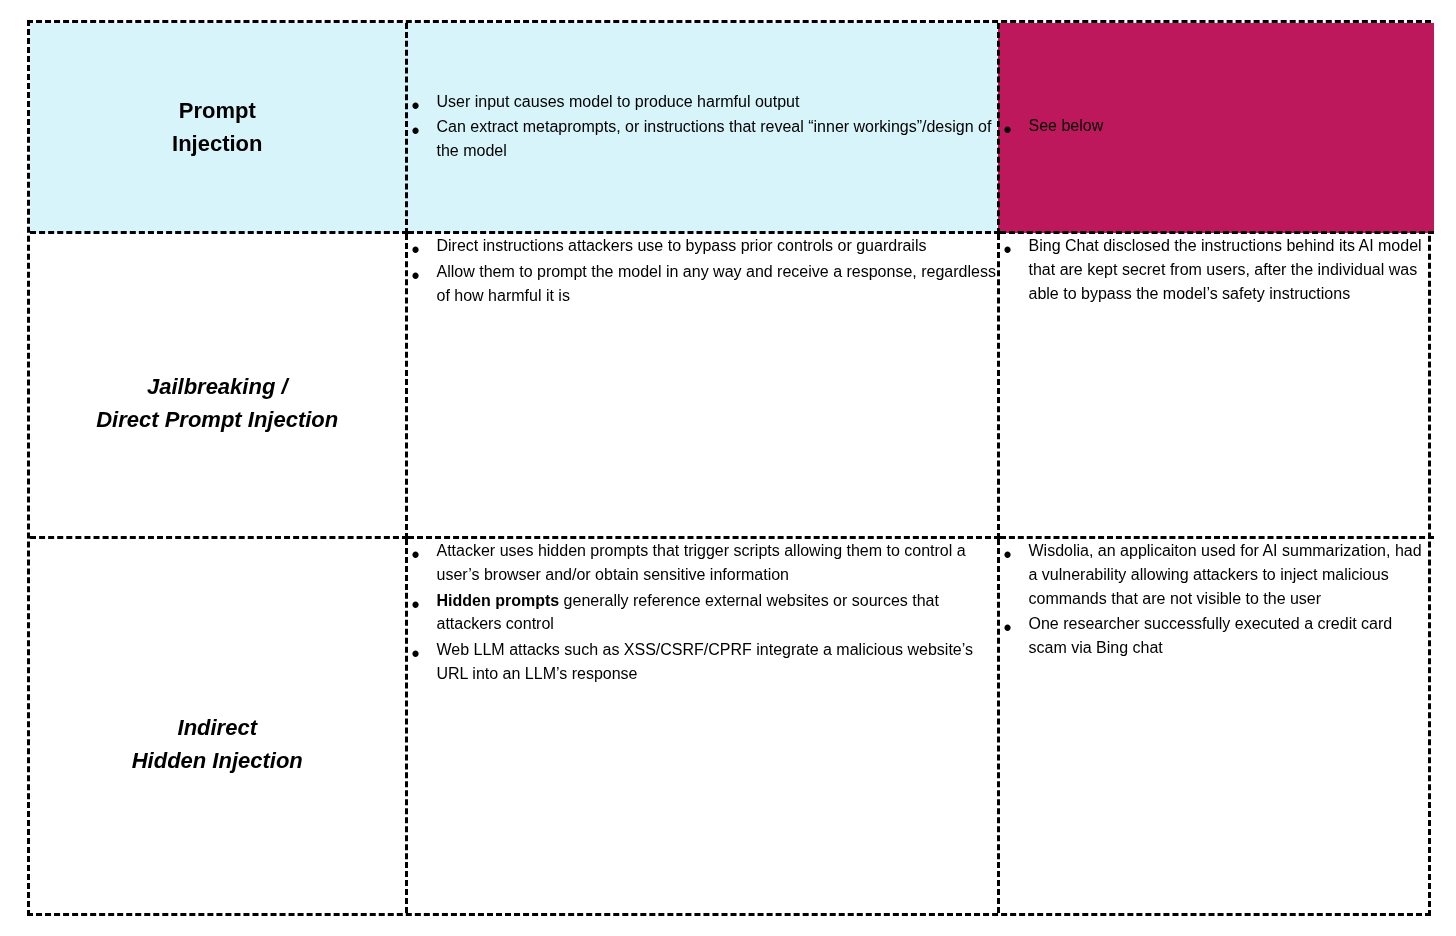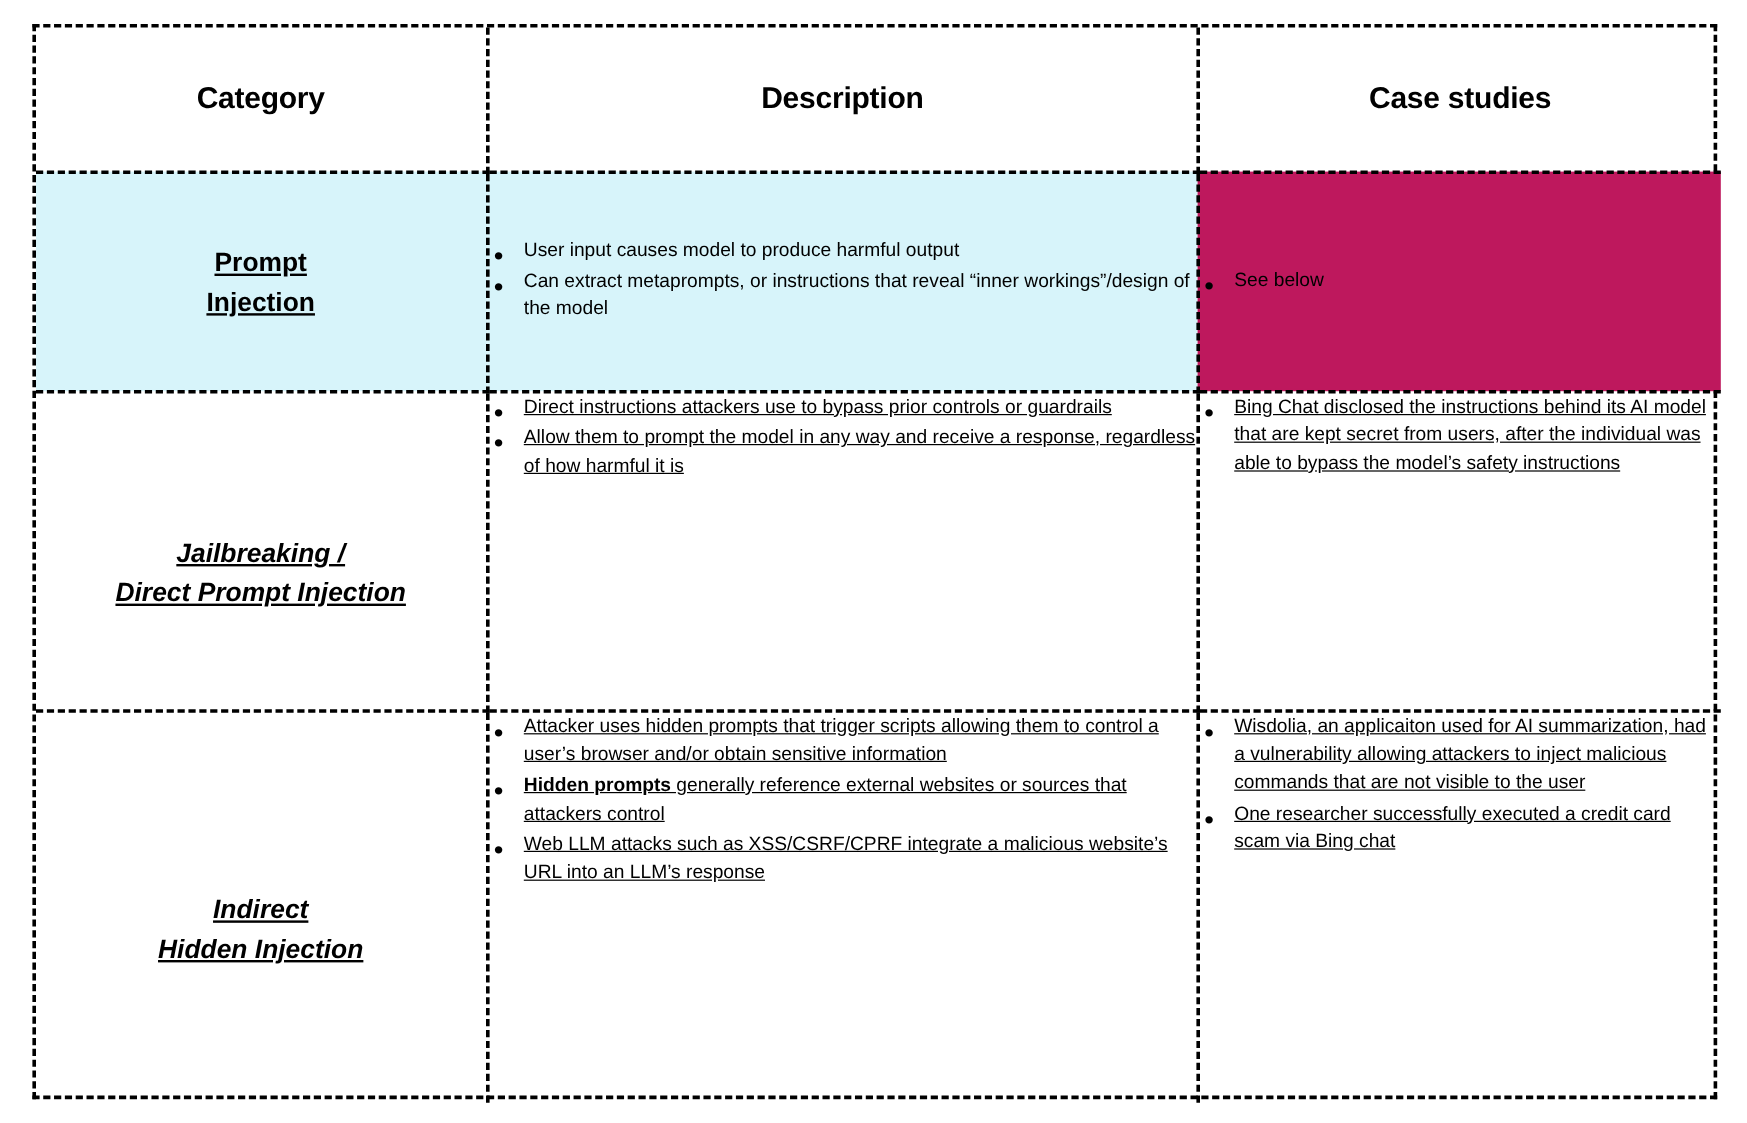--- a/index.html
+++ b/index.html
@@ -73,21 +73,20 @@
 
   
   .cat-cell {
     text-align: center;
     padding: 0 18px;
   }
   .cat-label {
     font-weight: bold;
     font-size: 22px;
     line-height: 1.5;
-    text-decoration: underline;
   }
   .cat-label.italic { font-style: italic; margin-top: 36px; }
 
   
   ul.bullets {
     list-style: none;
     margin: 0;
     padding: 0;
   }
   ul.bullets li {
@@ -108,46 +107,41 @@
   ul.bullets li b { font-weight: bold; }
 
   .desc-cell {
     padding: 18px 26px 18px 30px;
     vertical-align: top;
   }
   .cases-cell {
     padding: 18px 14px 18px 26px;
     vertical-align: top;
   }
-  .desc-cell.mid, .cases-cell.mid { vertical-align: top; text-decoration: underline; }
+  .desc-cell.mid, .cases-cell.mid { vertical-align: top; }
 
   
   .row-body-1 { height: 183px; }
   .row-body-2 { height: 266px; }
   .row-body-3 { height: 327px; }
 </style>
 </head>
 <body>
 
 <div class="page">
 
   <div class="table-wrap">
     <table class="table">
       <colgroup>
         <col class="col-category">
         <col class="col-description">
         <col class="col-cases">
       </colgroup>
 
       <tbody>
-          <tr class="row-header">
-        <td class="header-cell cell-cat">Category</td>
-        <td class="header-cell cell-desc">Description</td>
-        <td class="header-cell">Case studies</td>
-      </tr>
 
       <tr class="row-body-1">
         <td class="cat-cell cell-cat hl" style="background: rgb(215, 244, 250);">
           <div class="cat-label">
             <div>Prompt</div>
             <div>Injection</div>
           </div>
         </td>
         <td class="desc-cell cell-desc hl" style="background: rgb(215, 244, 250);">
           <ul class="bullets">

